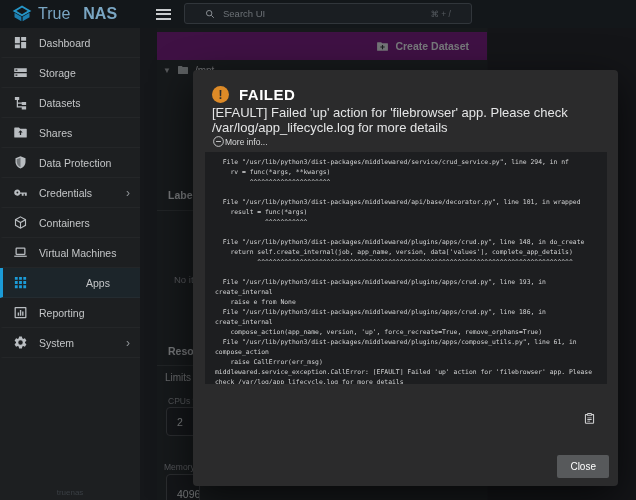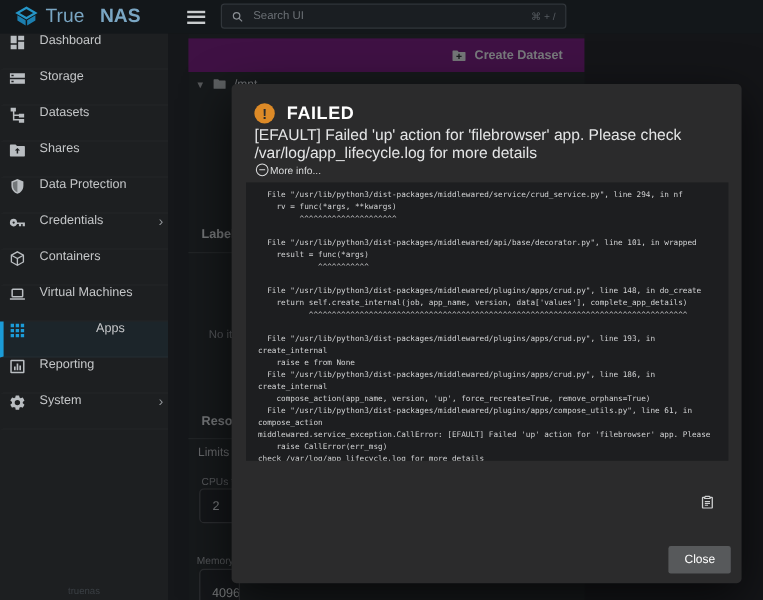--- a/index.html
+++ b/index.html
@@ -10,31 +10,31 @@
   .topbar{position:absolute;left:0;top:0;right:0;height:28px;background:#13171a;z-index:5;
           display:flex;align-items:center;}
   .brand{display:flex;align-items:center;gap:6px;padding-left:12px;width:142px;box-sizing:border-box;}
   .logo-mark{width:20px;height:20px;flex:0 0 auto;}
   .brand-text{font-size:16px;color:#7aa6c3;white-space:nowrap;}
   .brand-text b{font-weight:bold;padding-left:13px;}
   .hamburger{margin-left:14px;cursor:pointer;}
   .hamburger span{display:block;width:15px;height:2px;background:#c9ccce;margin:2.5px 0;}
   .searchbox{position:absolute;left:184px;top:3px;width:288px;height:21px;background:#1a1e22;
              border:1px solid #31363b;border-radius:3px;display:flex;align-items:center;
-             padding:0 8px;gap:6px;box-sizing:border-box;}
+             padding:0 20px;gap:6px;box-sizing:border-box;}
   .searchbox svg{width:10px;height:10px;flex:0 0 auto;}
   .searchbox input{flex:1;background:transparent;border:none;outline:none;color:#cfd2d4;
                    font-size:9.5px;font-family:"Liberation Sans",sans-serif;min-width:0;}
   .searchbox input::placeholder{color:#6c7176;}
   .shortcut{color:#565b60;font-size:8.5px;white-space:nowrap;}
 
   
   .sidebar{position:absolute;left:0;top:28px;bottom:0;width:140px;background:#1d1f21;z-index:4;}
-  .nav-item{display:flex;align-items:flex-start;height:30px;box-sizing:border-box;cursor:pointer;
-            padding:0 4px;border-bottom:1px solid rgba(255,255,255,0.035);
+  .nav-item{display:flex;align-items:center;height:30px;box-sizing:border-box;cursor:pointer;
+            padding:0 10px;border-bottom:1px solid rgba(255,255,255,0.035);
             border-left:3px solid transparent;}
   .nav-item.active{border-left-color:#1b9cd8;background:rgba(27,156,216,0.05);gap:47px;}
   .nav-icon{width:15px;height:15px;color:#b9bdc1;margin-right:11px;flex:0 0 auto;}
   .nav-icon svg{width:100%;height:100%;fill:currentColor;display:block;}
   .nav-item.active .nav-icon{color:#1b9cd8;}
   .nav-label{font-size:10.5px;color:#c4c6c8;white-space:nowrap;}
   .chevron{display:none;margin-left:auto;color:#8e9296;font-size:12px;line-height:1;}
   .nav-item.has-chevron .chevron{display:inline;}
   .sidebar-footer{position:absolute;bottom:3px;left:0;right:0;text-align:center;
                   color:#3a3f44;font-size:8px;}
@@ -381,23 +381,23 @@
         <div class="trace-line">  File "/usr/lib/python3/dist-packages/middlewared/plugins/apps/crud.py", line 186, in</div>
 
         <div class="trace-line">create_internal</div>
 
         <div class="trace-line">    compose_action(app_name, version, 'up', force_recreate=True, remove_orphans=True)</div>
 
         <div class="trace-line">  File "/usr/lib/python3/dist-packages/middlewared/plugins/apps/compose_utils.py", line 61, in</div>
 
         <div class="trace-line">compose_action</div>
 
+        <div class="trace-line">    raise CallError(err_msg)</div>
+
         <div class="trace-line">middlewared.service_exception.CallError: [EFAULT] Failed 'up' action for 'filebrowser' app. Please</div>
-
-        <div class="trace-line">    raise CallError(err_msg)</div>
 
         <div class="trace-line">check /var/log/app_lifecycle.log for more details</div>
       </div>
 
     <button class="copy-btn">
       <svg viewBox="0 0 24 24">
           <use href="#sym-clipboard"></use>
         </svg>
     </button>
 

